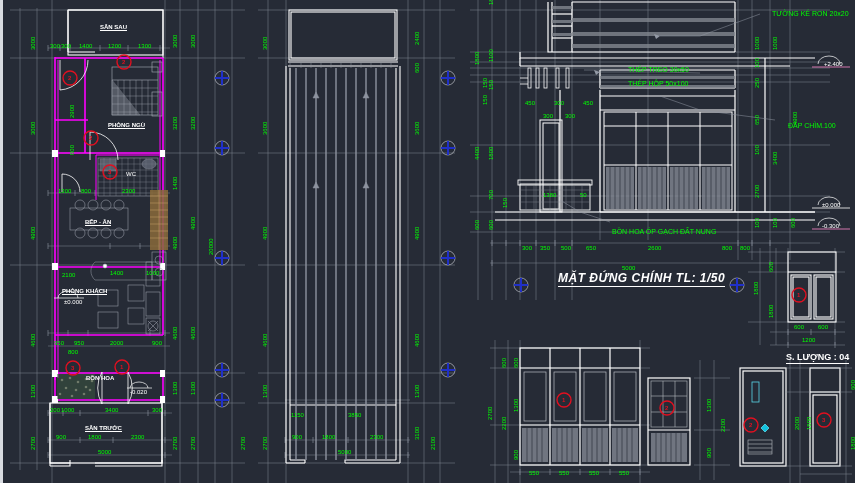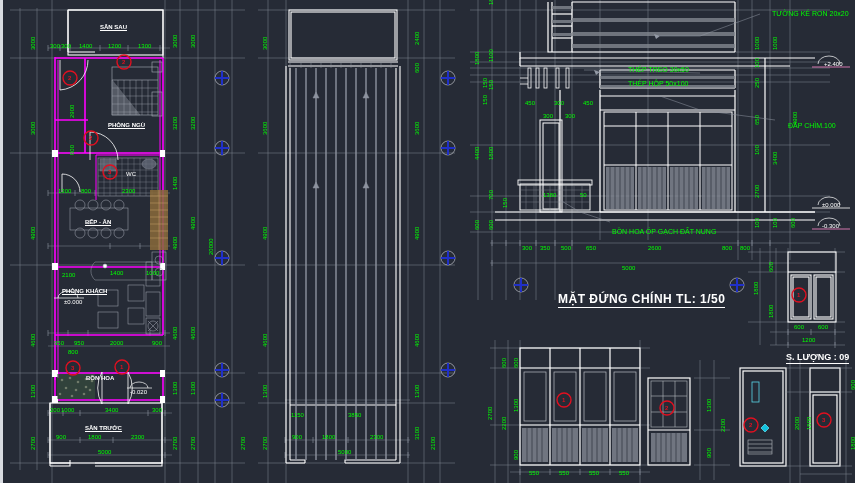--- a/index.html
+++ b/index.html
@@ -886,29 +886,29 @@
 <div class="note" style="left:772px;top:10px;">TƯỜNG KÉ RON 20x20</div>
 <div class="note" style="left:628px;top:66px;">THÉP TREO 30x50</div>
 <div class="note" style="left:628px;top:80px;">THÉP HỘP 50x100</div>
 <div class="note" style="left:788px;top:122px;">ĐÁP CHÌM.100</div>
 <div class="note" style="left:612px;top:228px;">BỒN HOA ỐP GẠCH ĐẤT NUNG</div>
 
 <div class="wlbl" style="left:824px;top:61px;">+2.400</div>
 <div class="wlbl" style="left:822px;top:202px;">±0.000</div>
 <div class="wlbl" style="left:822px;top:223px;">-0.300</div>
 
-<div class="title" style="left:558px;top:292px;">MẶT ĐỨNG CHÍNH TL: 1/50</div>
+<div class="title" style="left:558px;top:271px;font-style:italic;">MẶT ĐỨNG CHÍNH TL: 1/50</div>
 
 <div class="lbl" style="left:794px;top:324px;">600</div>
 <div class="lbl" style="left:818px;top:324px;">600</div>
 <div class="lbl" style="left:802px;top:337px;">1200</div>
 <div class="lbl v" style="left:768px;top:272px;">600</div>
 <div class="lbl v" style="left:768px;top:318px;">1800</div>
 <div class="lbl v" style="left:753px;top:295px;">1800</div>
-<div class="title2" style="left:786px;top:352px;">S. LƯỢNG : 09</div>
+<div class="title2" style="left:786px;top:352px;">S. LƯỢNG : 04</div>
 
 <div class="lbl" style="left:529px;top:470px;">550</div>
 <div class="lbl" style="left:559px;top:470px;">550</div>
 <div class="lbl" style="left:589px;top:470px;">550</div>
 <div class="lbl" style="left:619px;top:470px;">550</div>
 <div class="lbl v" style="left:501px;top:368px;">600</div>
 <div class="lbl v" style="left:513px;top:368px;">600</div>
 <div class="lbl v" style="left:513px;top:412px;">1300</div>
 <div class="lbl v" style="left:513px;top:460px;">900</div>
 <div class="lbl v" style="left:501px;top:430px;">2200</div>

